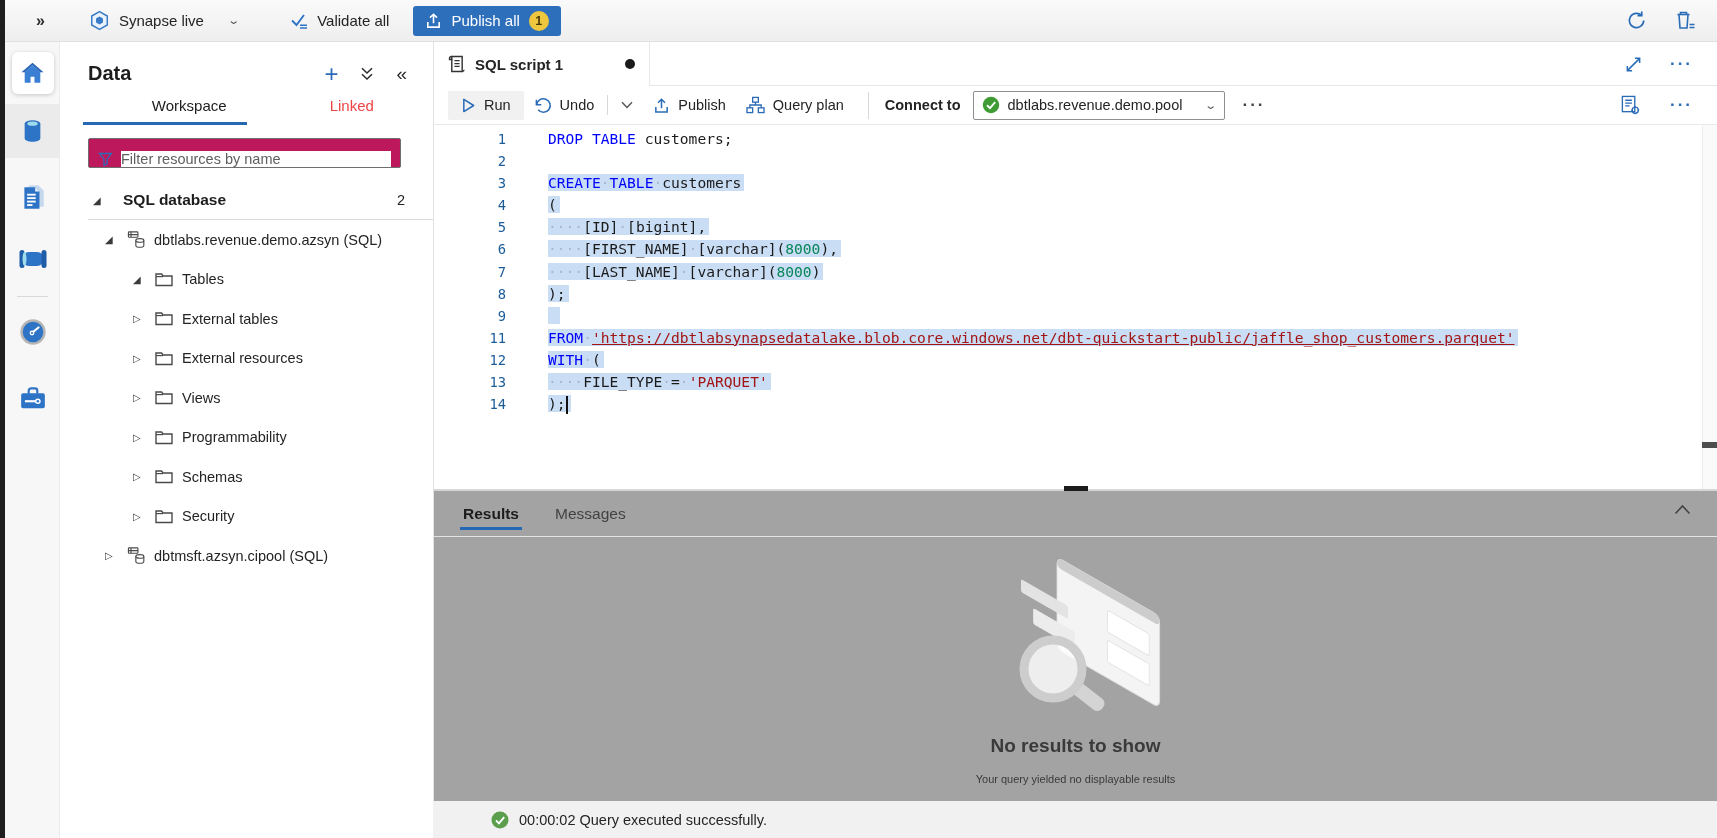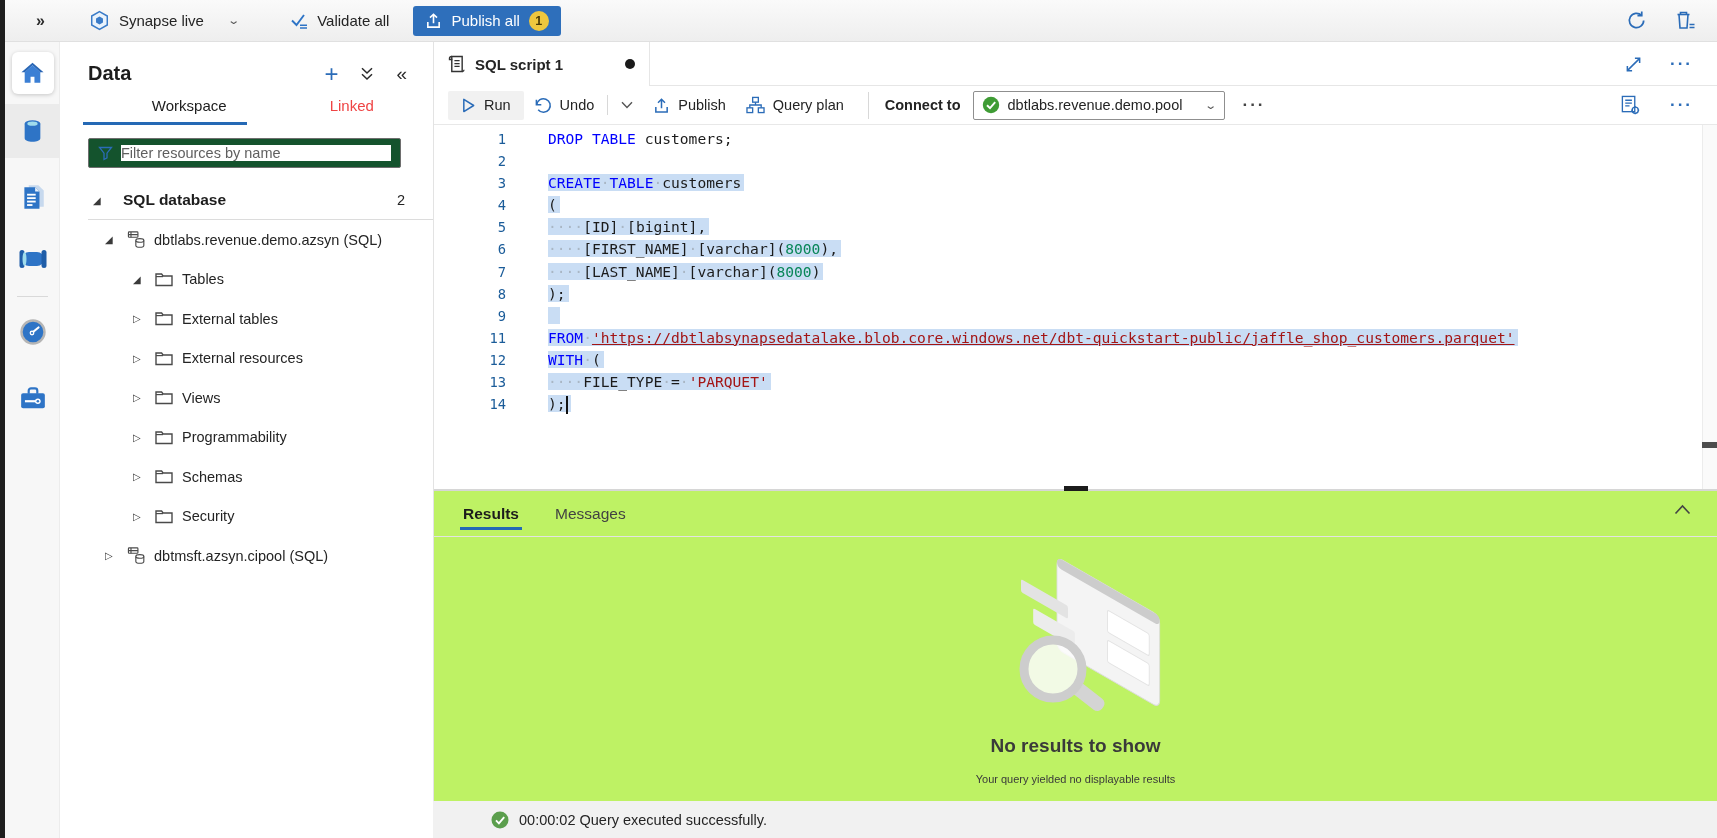--- a/index.html
+++ b/index.html
@@ -49,21 +49,21 @@
   .panel-header { display:flex; align-items:center; padding:20px 26px 4px 28px; }
   .panel-title { font-size:20px; font-weight:bold; color:#1d1d1d; }
   .panel-actions { margin-left:auto; display:flex; align-items:center; gap:22px; }
   .plus-icon { color:#2b6cb8; font-size:24px; font-weight:300; line-height:18px; cursor:pointer; }
   .collapse-left { font-size:19px; color:#2b2b2b; cursor:pointer; line-height:14px; }
   .panel-tabs { display:flex; margin-top:8px; }
   .ptab { flex:1; text-align:center; font-size:15px; color:#ef4444; padding-bottom:11px; position:relative; cursor:pointer; }
   .ptab.active { color:#1c1c1c;padding-left:48px; }
   .ptab.active::after { content:""; position:absolute; left:11%; right:11%; bottom:0; height:3px; background:#2569b5; }
   .filter-box { margin:13px 32px 8px 28px; height:30px; border:1px solid #6e6e6e; border-radius:2px;
-    display:flex; align-items:center; gap:8px; padding:0 9px; background:#14532d; }
+    display:flex; align-items:flex-end; gap:8px; padding:0 9px; background:#be185d; }
   .filter-box input { border:none; outline:none; flex:1; font-size:14.5px; color:#333; font-family:"Liberation Sans",sans-serif; }
   .filter-box input::placeholder { color:#5f5f5f; }
 
   .tree { margin-top:12px; }
   .section-row { display:flex; align-items:center; height:40px; padding-left:33px; position:relative; cursor:pointer; }
   .section-label { font-size:15.5px; font-weight:bold; color:#1d1d1d; margin-left:8px; }
   .section-count { margin-left:auto; margin-right:28px; font-size:14.5px; color:#242424; }
   .section-row::after { content:""; position:absolute; left:28px; right:0; bottom:0; height:1px; background:#dcdcdc; }
   .tree-row { display:flex; align-items:center; height:39.5px; font-size:14.5px; color:#242424; cursor:pointer; }
   .tree-row.lvl1 { padding-left:45px; }
@@ -111,21 +111,21 @@
   .tok-strlink { color:#a31515; text-decoration:underline; }
   .tok-ws { color:#a9b6c4; }
   .caret { display:inline-block; width:2px; height:18px; background:#111; vertical-align:middle; }
   .minimap { position:absolute; right:0; top:0; width:15px; height:100%; background:#fafafa; border-left:1px solid #ececec; cursor:pointer; }
   .minimap-thumb { position:absolute; right:0; top:317px; width:15px; height:6px; background:#4d4d4d; }
 
   .splitter { flex:0 0 2px; height:2px; background:#d6d6d6; position:relative; cursor:row-resize; }
   .splitter-handle { position:absolute; left:50%; top:-3px; transform:translateX(-50%); width:24px; height:7px; background:#1c1c1c; }
 
   
-  .results { flex:1; position:relative; background:#bef264; margin-bottom:37px; overflow:hidden; }
+  .results { flex:1; position:relative; background:#a3a3a3; margin-bottom:37px; overflow:hidden; }
   .results-tabs { display:flex; align-items:center; height:46px; padding-left:29px; gap:36px; border-bottom:1px solid #e3e3e3; }
   .rtab { font-size:15.5px; color:#424242; position:relative; height:46px; display:flex; align-items:center; cursor:pointer; }
   .rtab.active { color:#1c1c1c; font-weight:bold; }
   .rtab.active::after { content:""; position:absolute; left:-3px; right:-3px; bottom:7px; height:3px; background:#2569b5; }
   .results-collapse { position:absolute; right:26px; top:13px; cursor:pointer; }
   .empty-state { display:flex; flex-direction:column; align-items:center; padding-top:14px; }
   .empty-title { font-size:19px; font-weight:bold; color:#3a3a3a; margin-top:12px; }
   .empty-subtitle { font-size:11px; color:#3a3a3a; margin-top:16px; }
 
   

